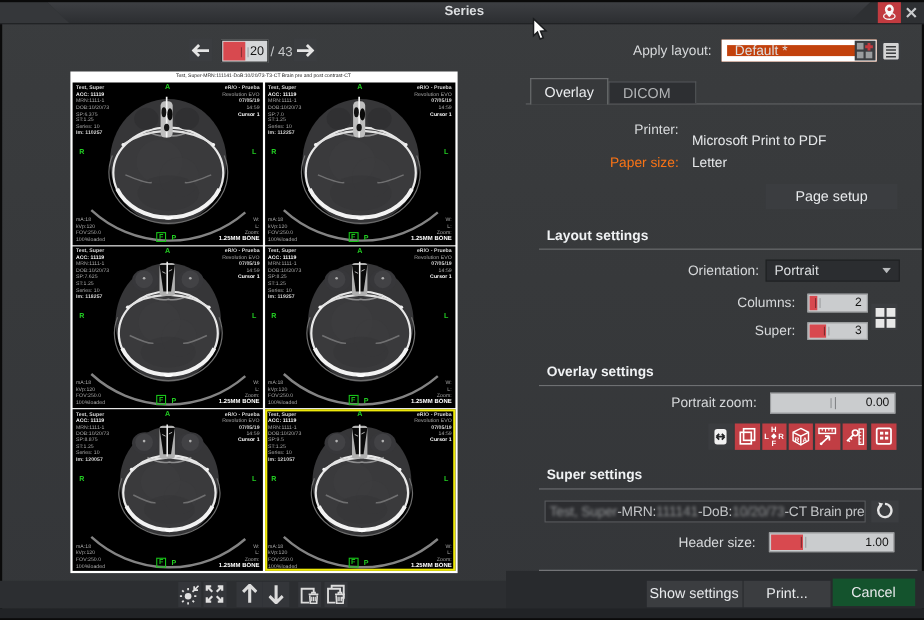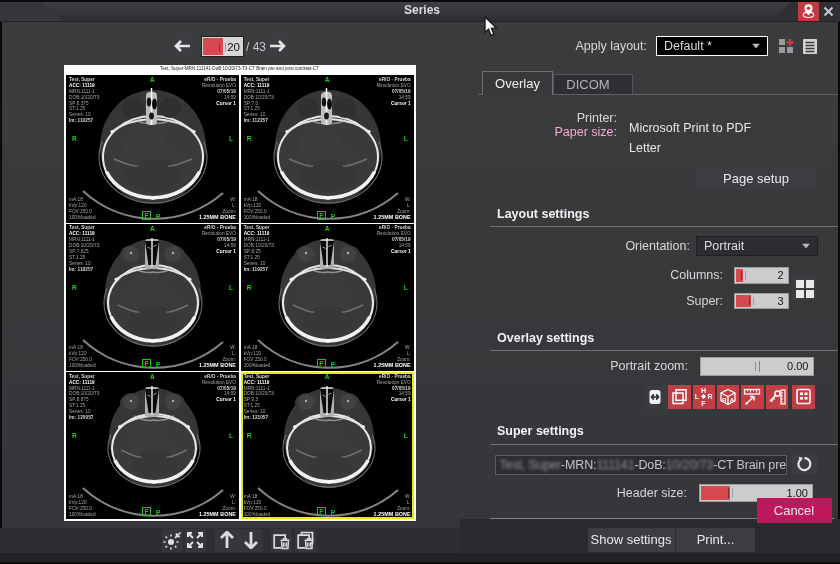--- a/index.html
+++ b/index.html
@@ -45,21 +45,21 @@
   <div style="position:absolute;right:3px;top:50%;transform:translateY(-50%);font:11.5px 'Liberation Sans',sans-serif;color:#141414">20</div>
 </div>
 <div style="position:absolute;left:246px;top:46.5px;transform:translateY(-50%);font:12px 'Liberation Sans',sans-serif;color:#c6c8ca;white-space:nowrap">/ 43</div>
 <div style="position:absolute;left:267px;top:35px;width:21px;height:21px;background:#3b3d40;display:flex;align-items:center;justify-content:center">
     <svg width="17" height="12" viewBox="0 0 17 12">
       <path d="M 10 1 L 15 6 L 10 11 M 15 6 L 1 6" stroke="#e4e4e4" stroke-width="2.6" fill="none"></path>
     </svg>
   </div>
 
 <div style="position:absolute;right:193px;top:46px;transform:translateY(-50%);font:12.5px 'Liberation Sans',sans-serif;color:#d6d8da;white-space:nowrap">Apply layout:</div>
-<div style="position:absolute;left:656px;top:36px;width:112px;height:20px;background:#000000;border:1px solid #ffffff;box-sizing:border-box">
+<div style="position:absolute;left:656px;top:36px;width:141px;height:20px;background:#c2410c;border:5px solid #ffffff;box-sizing:border-box">
 <div style="position:absolute;left:7px;top:50%;transform:translateY(-50%);font:12.5px 'Liberation Sans',sans-serif;color:#dcdee0">Default *</div>
 <svg width="8" height="5" viewBox="0 0 8 5" style="position:absolute;right:7px;top:50%;transform:translateY(-50%)">
       <path d="M 0 0 L 8 0 L 4 5 Z" fill="#b8babc"></path>
     </svg>
 </div>
 <div style="position:absolute;left:777px;top:37px;width:19px;height:18px;background:#3b3d40;display:flex;align-items:center;justify-content:center">
     <svg width="17" height="17" viewBox="0 0 17 17">
 <rect x="1" y="1" width="6" height="6" fill="#9a9c9e"></rect>
 <rect x="1" y="9" width="6" height="6" fill="#9a9c9e"></rect>
 <rect x="9" y="9" width="6" height="6" fill="#9a9c9e"></rect>
@@ -78,21 +78,21 @@
 <div style="position:absolute;left:478px;top:94px;width:360px;height:1px;background:#606264"></div>
 <div style="position:absolute;left:553px;top:74px;width:80px;height:20px;background:#2d2f32;border:1px solid #55575a;border-bottom:none;display:flex;align-items:center;justify-content:center;padding-right:10px">
     <span style="font:13px 'Liberation Sans',sans-serif;color:#b2b4b6">DICOM</span>
   </div>
 <div style="position:absolute;left:482px;top:71px;width:71px;height:24px;background:#37393b;border:1px solid #6e7072;border-bottom:none;display:flex;align-items:center;justify-content:center">
     <span style="font:13px 'Liberation Sans',sans-serif;color:#eceef0">Overlay</span>
   </div>
 
 <div style="position:absolute;right:223px;top:118px;transform:translateY(-50%);font:12.5px 'Liberation Sans',sans-serif;color:#d6d8da;white-space:nowrap">Printer:</div>
 <div style="position:absolute;left:629px;top:128px;transform:translateY(-50%);font:12.5px 'Liberation Sans',sans-serif;color:#e6e8ea;white-space:nowrap">Microsoft Print to PDF</div>
-<div style="position:absolute;right:223px;top:132px;transform:translateY(-50%);font:12.5px 'Liberation Sans',sans-serif;color:#f9a8d4;white-space:nowrap">Paper size:</div>
+<div style="position:absolute;right:223px;top:148px;transform:translateY(-50%);font:12.5px 'Liberation Sans',sans-serif;color:#f97316;white-space:nowrap">Paper size:</div>
 <div style="position:absolute;left:629px;top:148px;transform:translateY(-50%);font:12.5px 'Liberation Sans',sans-serif;color:#e6e8ea;white-space:nowrap">Letter</div>
 <div style="position:absolute;left:696px;top:166.5px;width:120px;height:23px;background:#3b3d40;display:flex;align-items:center;justify-content:center">
     <span style="font:13px 'Liberation Sans',sans-serif;color:#e8eaec">Page setup</span>
   </div>
 
 <div style="position:absolute;left:497px;top:214px;transform:translateY(-50%);font:bold 12.5px 'Liberation Sans',sans-serif;color:#f0f2f4;white-space:nowrap">Layout settings</div>
 <div style="position:absolute;left:490px;top:226px;width:348px;height:1px;background:#6e7072"></div>
 <div style="position:absolute;right:150px;top:246px;transform:translateY(-50%);font:12.5px 'Liberation Sans',sans-serif;color:#d6d8da;white-space:nowrap">Orientation:</div>
 <div style="position:absolute;left:696px;top:236px;width:122px;height:20px;background:#2b2d30;border:1px solid #1e2022;box-sizing:border-box">
 <div style="position:absolute;left:7px;top:50%;transform:translateY(-50%);font:12.5px 'Liberation Sans',sans-serif;color:#dcdee0">Portrait</div>
@@ -213,21 +213,21 @@
 
 <div style="position:absolute;left:0;top:528px;width:840px;height:25px;background:#2c2e31"></div>
 <div style="position:absolute;left:460px;top:519px;width:380px;height:34px;background:#282a2d"></div>
 <div style="position:absolute;left:0;top:553px;width:840px;height:11px;background:#212326;border-bottom:2px solid #0a0a0a"></div>
 <div style="position:absolute;left:587.5px;top:527.5px;width:87px;height:24.5px;background:#3b3d40;display:flex;align-items:center;justify-content:center">
     <span style="font:13px 'Liberation Sans',sans-serif;color:#e8eaec">Show settings</span>
   </div>
 <div style="position:absolute;left:676px;top:527.5px;width:79px;height:24.5px;background:#3b3d40;display:flex;align-items:center;justify-content:center">
     <span style="font:13px 'Liberation Sans',sans-serif;color:#e8eaec">Print...</span>
   </div>
-<div style="position:absolute;left:756.5px;top:498px;width:75px;height:24.5px;background:#be185d;display:flex;align-items:center;justify-content:center">
+<div style="position:absolute;left:756.5px;top:526px;width:75px;height:24.5px;background:#14532d;display:flex;align-items:center;justify-content:center">
     <span style="font:13px 'Liberation Sans',sans-serif;color:#e8eaec">Cancel</span>
   </div>
 
 <div style="position:absolute;left:161.5px;top:529px;width:21.5px;height:22.5px;background:#34363a;display:flex;align-items:center;justify-content:center">
     <svg width="19" height="19" viewBox="0 0 19 19">
 <circle cx="8" cy="11" r="3" fill="#e0e0e0"></circle>
 <g stroke="#e0e0e0" stroke-width="1.6">
 <path d="M 8 5.5 L 8 3.5"></path>
         <path d="M 8 16.5 L 8 18.5"></path>
         <path d="M 2.5 11 L 0.5 11"></path>

